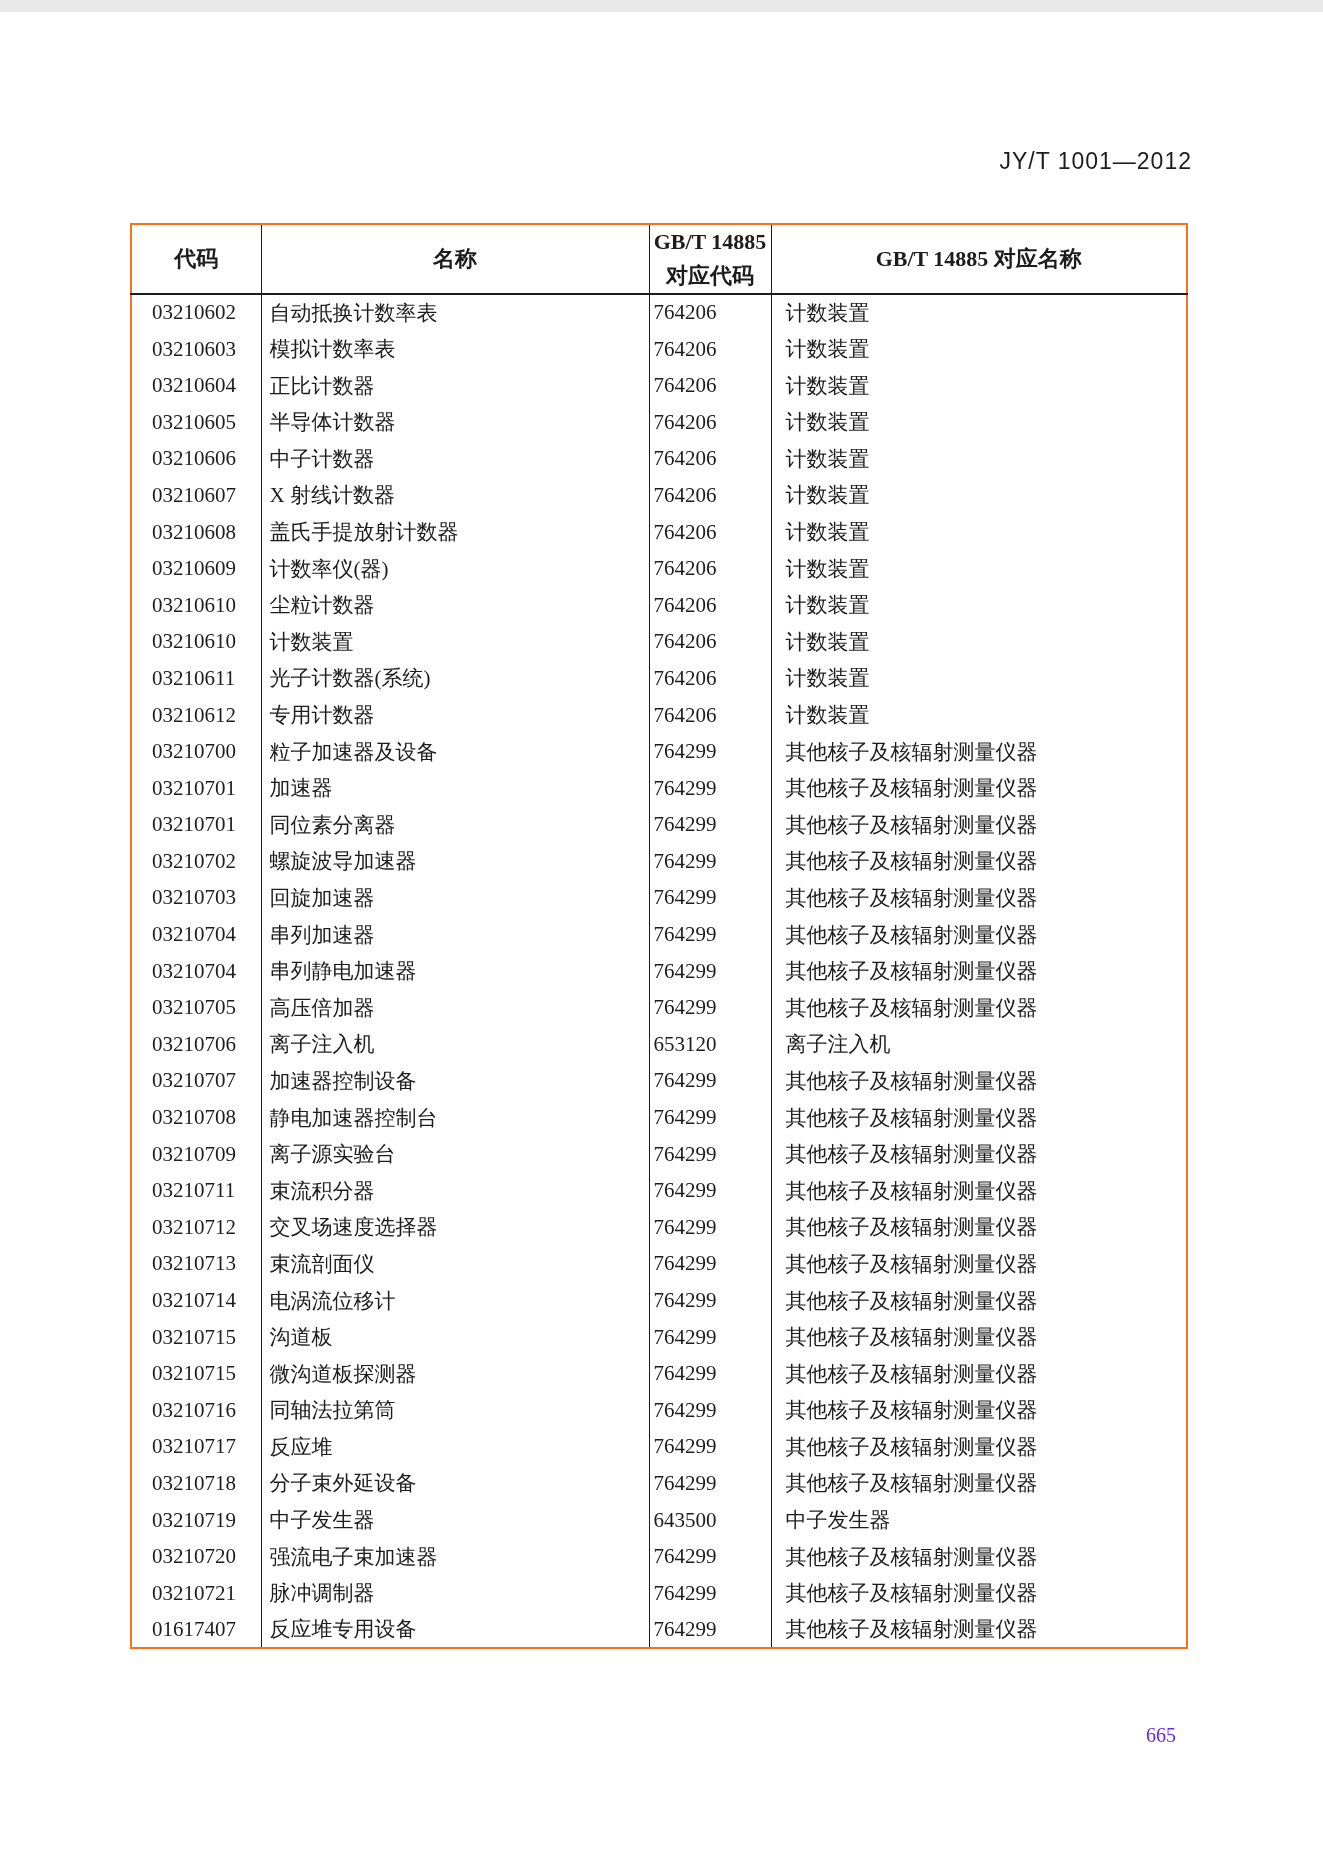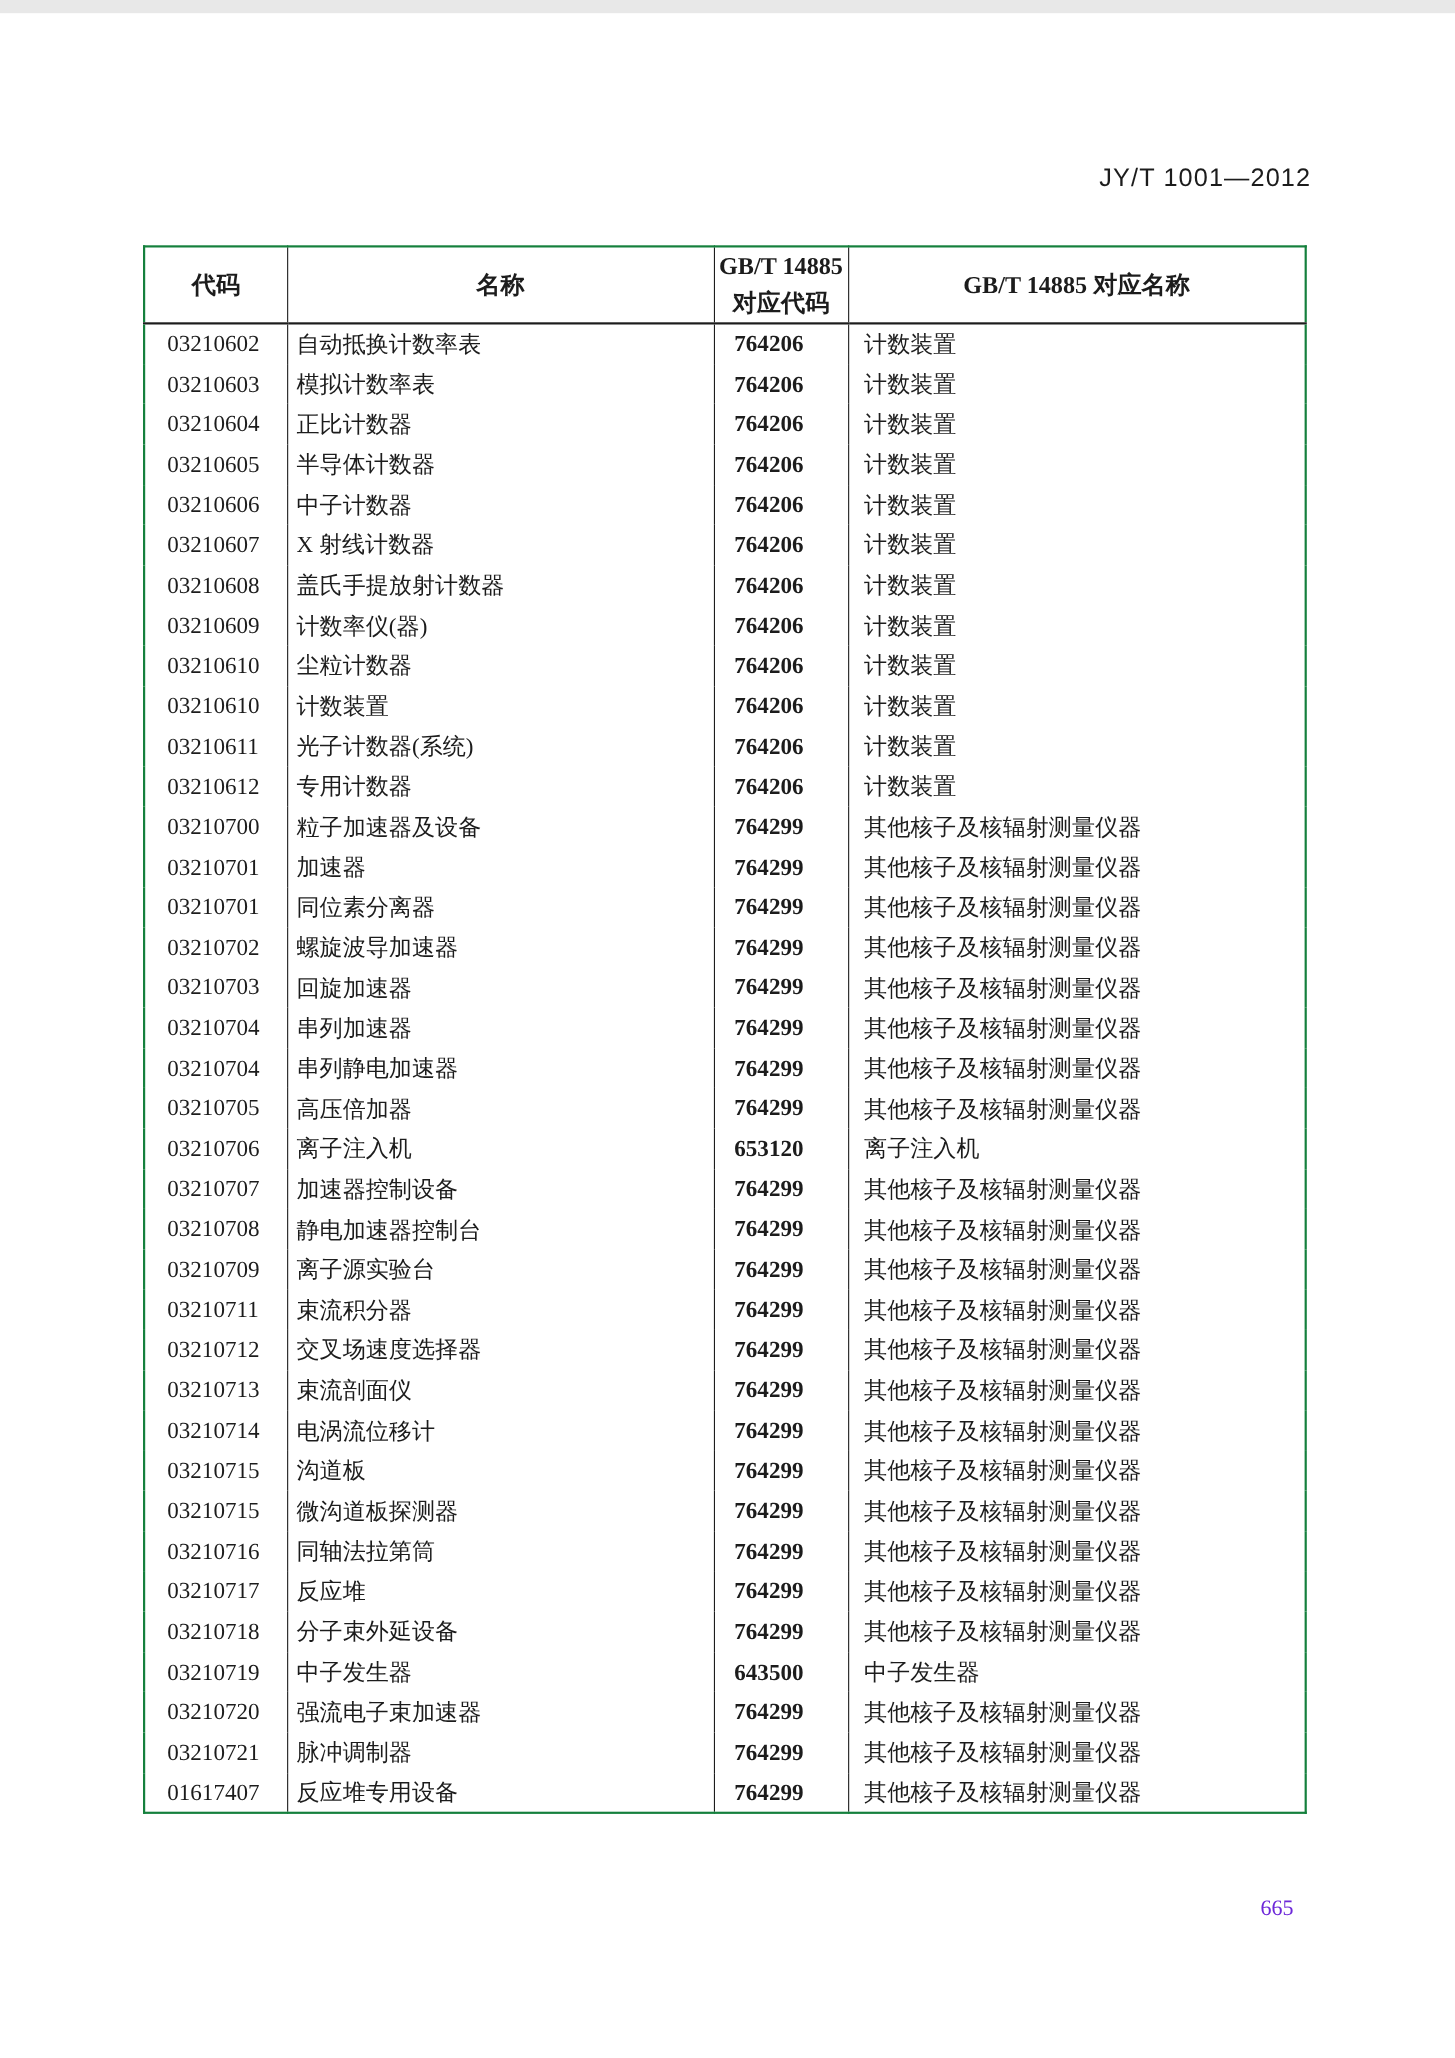--- a/index.html
+++ b/index.html
@@ -23,21 +23,21 @@
     letter-spacing: 1px;
     color: #1c1c1c;
   }
   table.code-table {
     position: absolute;
     left: 130px;
     top: 211px;
     width: 1056px;
     border-collapse: collapse;
     table-layout: fixed;
-    border: 2px solid #15803d;
+    border: 2px solid #f97316;
   }
   table.code-table th {
     border: 1px solid #1c1c1c;
     border-bottom: 2px solid #1c1c1c;
     font-weight: bold;
     font-size: 22px;
     text-align: center;
     vertical-align: middle;
     height: 70px;
     line-height: 1.55;
@@ -50,21 +50,21 @@
     border-bottom: none;
     font-size: 21px;
     height: 36.6px;
     vertical-align: middle;
     white-space: nowrap;
     overflow: hidden;
     color: #1c1c1c;
   }
   td.c-code   { padding-left: 20px;  }
   td.c-name   { padding-left: 8px;  }
-  td.c-gbcode { padding-left: 18px; font-weight: bold;  }
+  td.c-gbcode { padding-left: 4px;  }
   td.c-gbname { padding-left: 14px; }
   .page-num {
     position: absolute;
     top: 1712px;
     right: 147px;
     font-size: 20px;
     color: #6d28d9;
     font-family: "Liberation Serif", "DejaVu Serif", serif;
   }
 </style>

